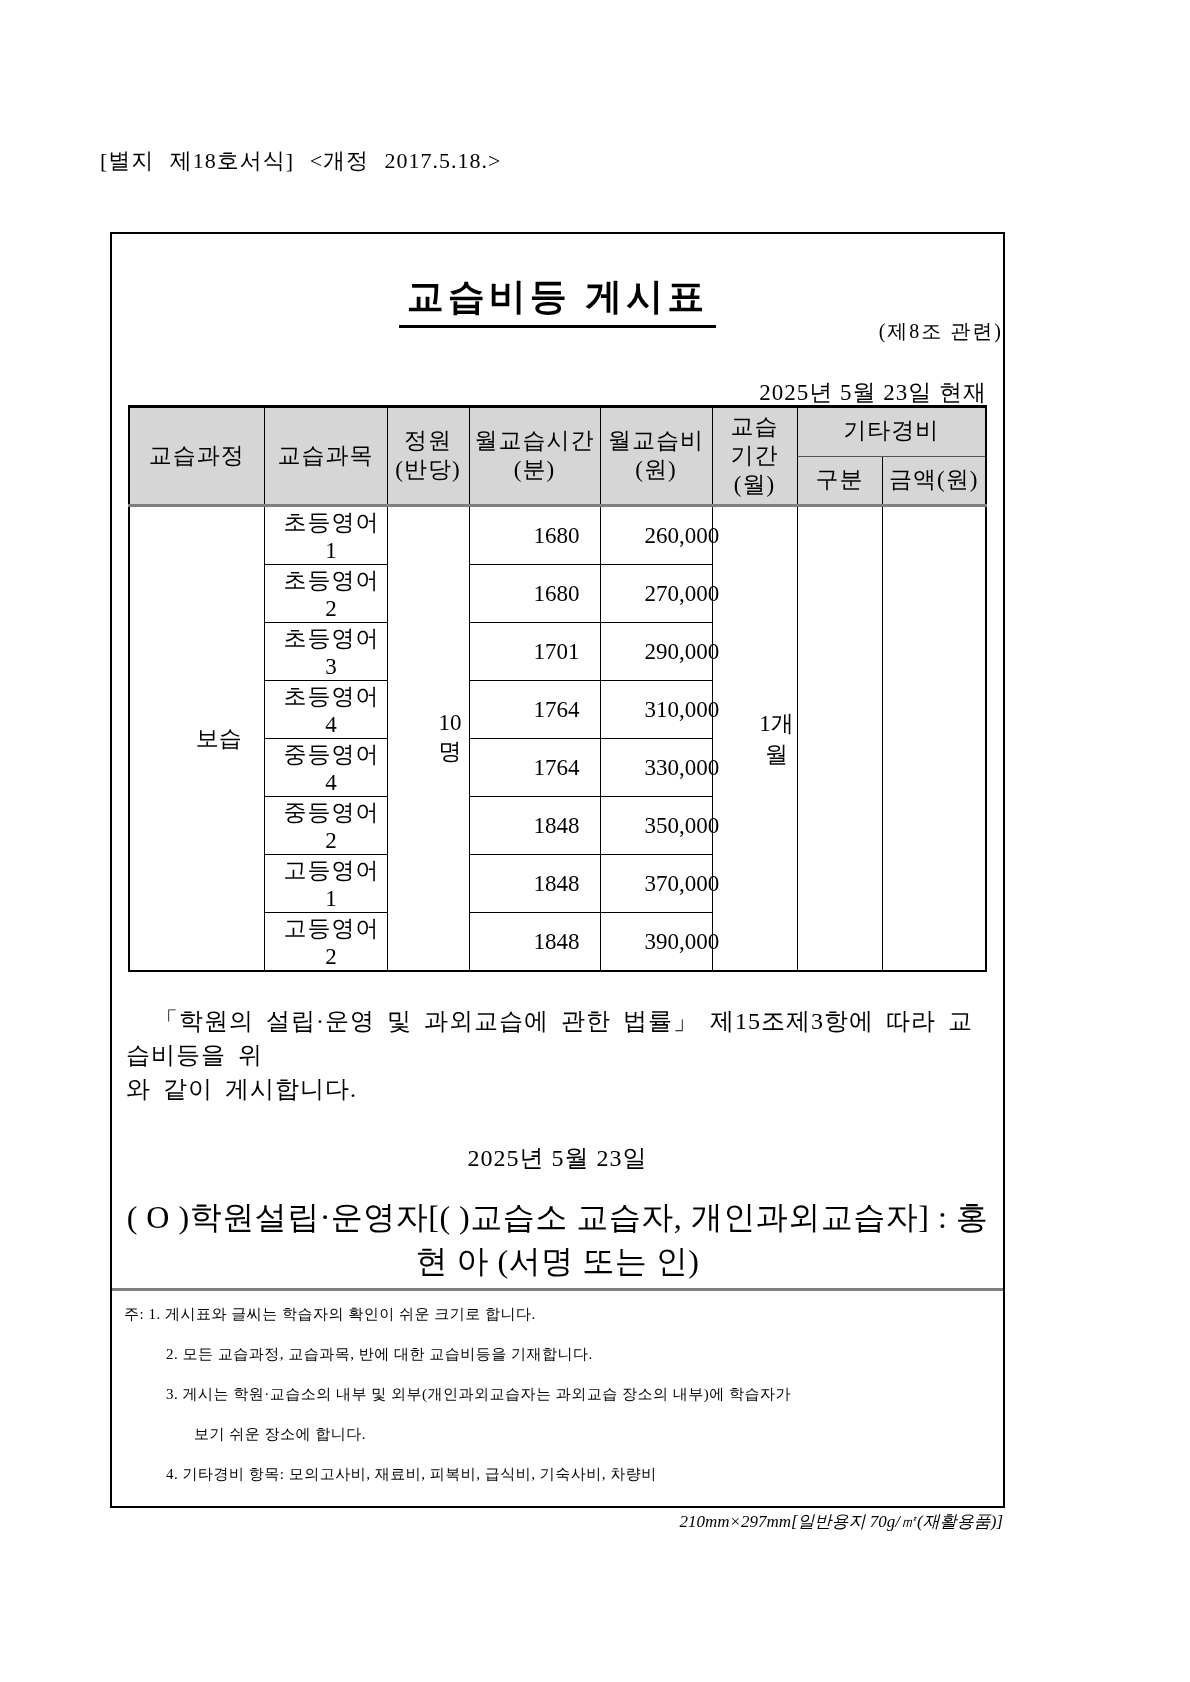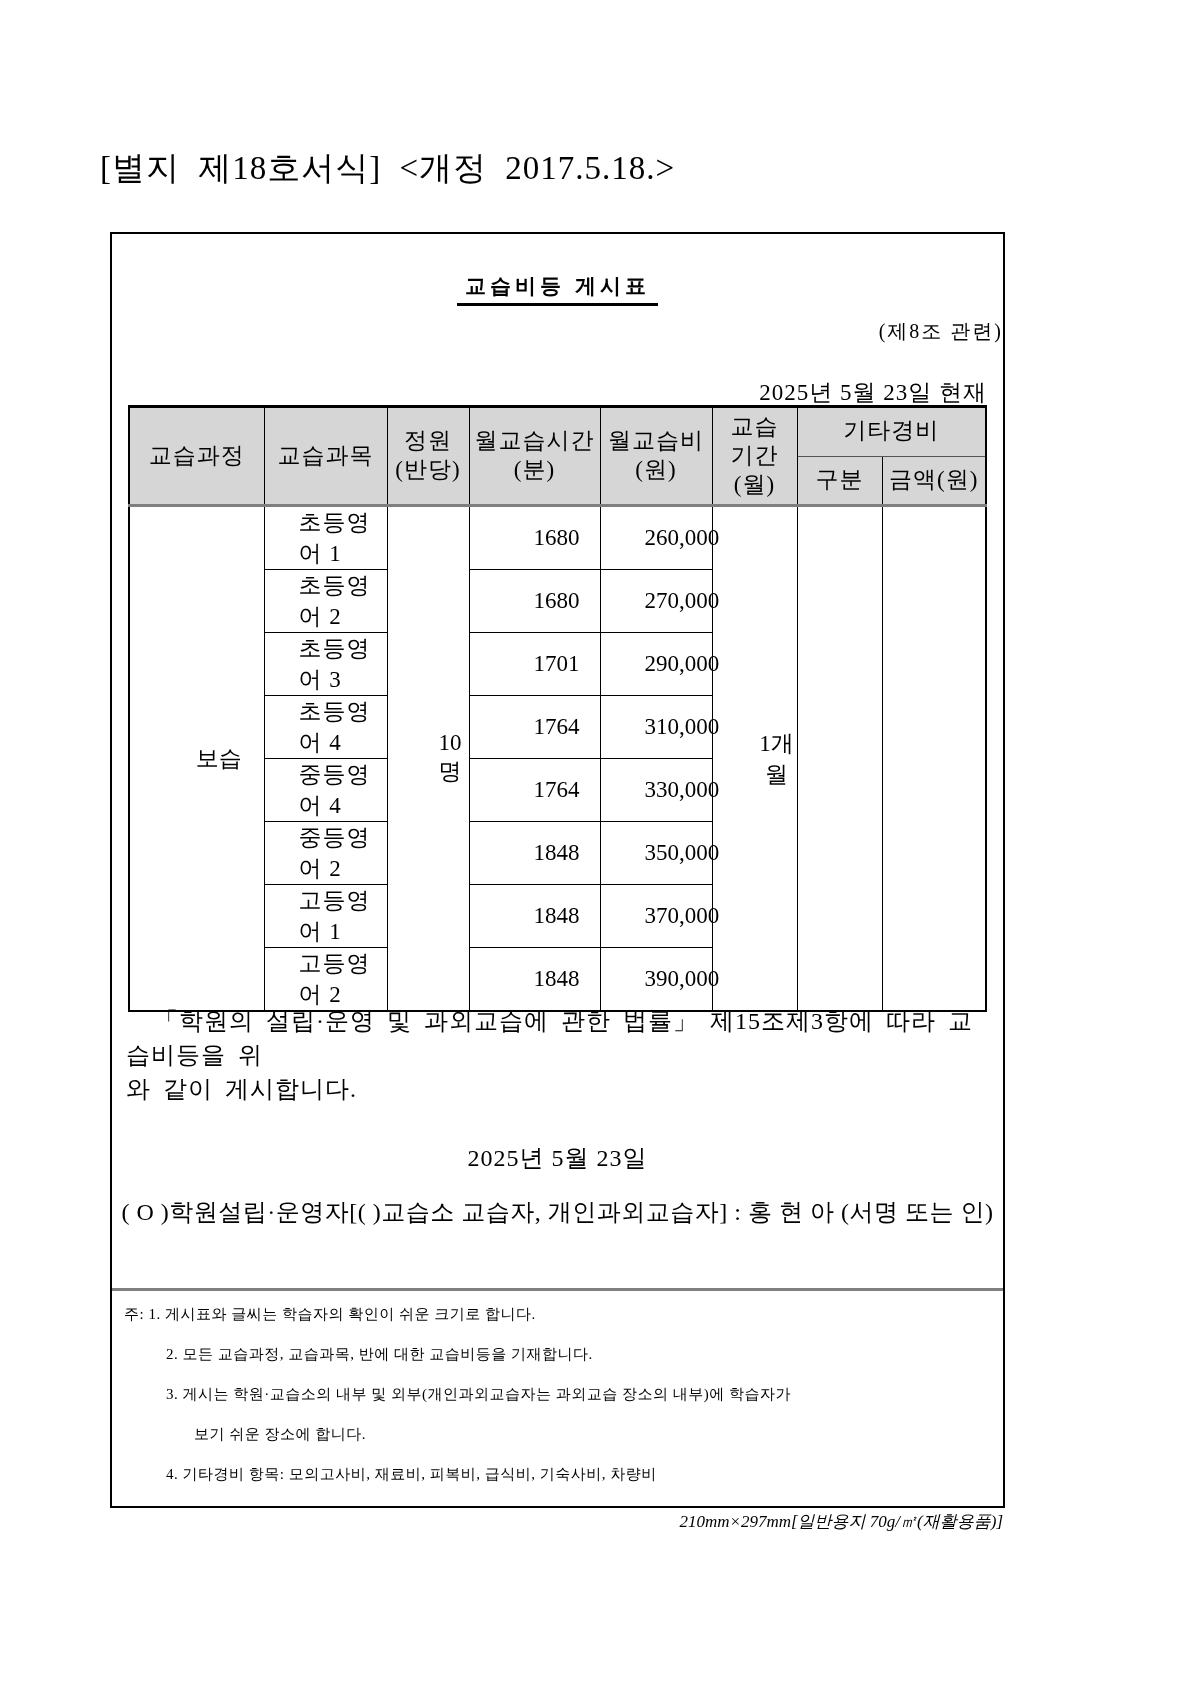--- a/index.html
+++ b/index.html
@@ -9,21 +9,21 @@
     height: 1682px;
     background: #ffffff;
     color: #000;
     font-family: "Liberation Serif", serif;
     overflow: hidden;
   }
   .form-ref {
     position: absolute;
     left: 100px;
     top: 146px;
-    font-size: 33px;
+    font-size: 22px;
     word-spacing: 9px;
     letter-spacing: 1px;
   }
   .doc-box {
     position: absolute;
     left: 110px;
     top: 232px;
     width: 891px;
     height: 1272px;
     border: 2px solid #000;
@@ -32,21 +32,21 @@
     position: absolute;
     top: 38px;
     left: 0;
     width: 100%;
     text-align: center;
   }
   .doc-title {
     display: inline-block;
     font-family: "Liberation Sans", sans-serif;
     font-weight: bold;
-    font-size: 21px;
+    font-size: 37px;
     letter-spacing: 4px;
     border-bottom: 3px solid #000;
     padding: 0 8px 3px 8px;
   }
   .doc-subtitle {
     position: absolute;
     top: 84px;
     left: 0;
     width: 100%;
     text-align: right;
@@ -82,21 +82,21 @@
     font-weight: normal;
     white-space: pre-line;
     line-height: 1.25;
     padding: 5px 2px;
     letter-spacing: 1px;
   }
   .fee-table thead tr:first-child th { border-bottom-color: #555; }
   .fee-table thead { border-bottom: 3px solid #7f7f7f; }
   .fee-table tbody td { height: 52px; padding-left: 44px; }
   .fee-table tbody tr:not(:first-child) td { border-top-color: #808080; }
-  .fee-table td.subject { text-align: left; padding-left: 34px; letter-spacing: 1px; }
+  .fee-table td.subject { text-align: center; padding-left: 12px; letter-spacing: 1px; }
   .statement {
     position: absolute;
     top: 770px;
     left: 14px;
     right: 14px;
     margin: 0;
     font-size: 24px;
     line-height: 34px;
     white-space: pre-line;
     text-indent: 28px;
@@ -111,21 +111,21 @@
     text-align: center;
     font-size: 24px;
     letter-spacing: 1px;
   }
   .signature {
     position: absolute;
     top: 962px;
     left: 6px;
     right: 6px;
     text-align: center;
-    font-size: 24px;
+    font-size: 32px;
     letter-spacing: 0.5px;
   }
   .notes-sep {
     position: absolute;
     top: 1054px;
     left: 0;
     width: 100%;
     border-top: 3px solid #808080;
   }
   .notes {

